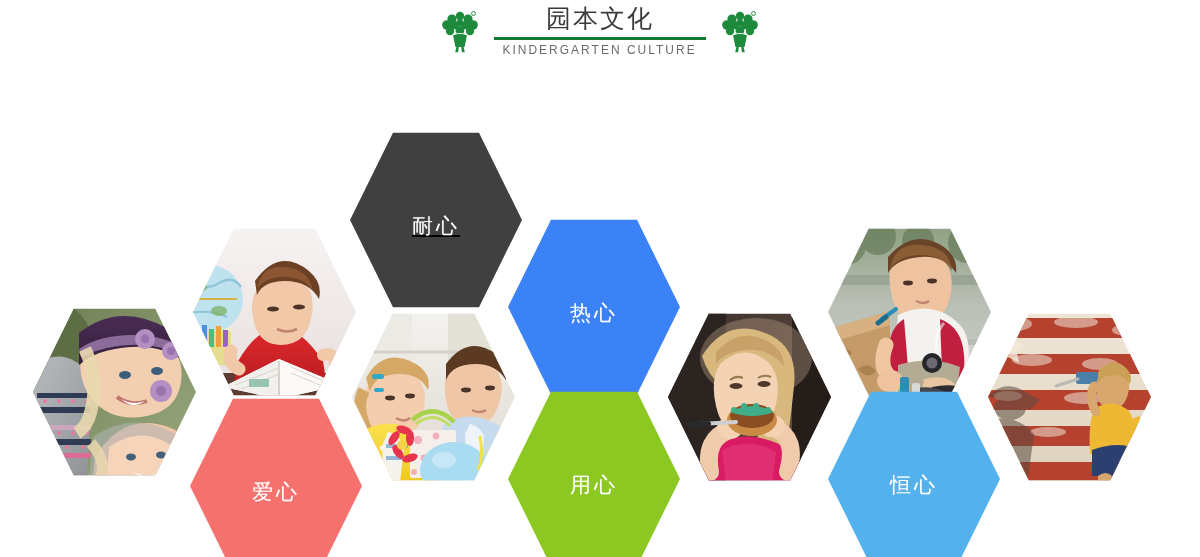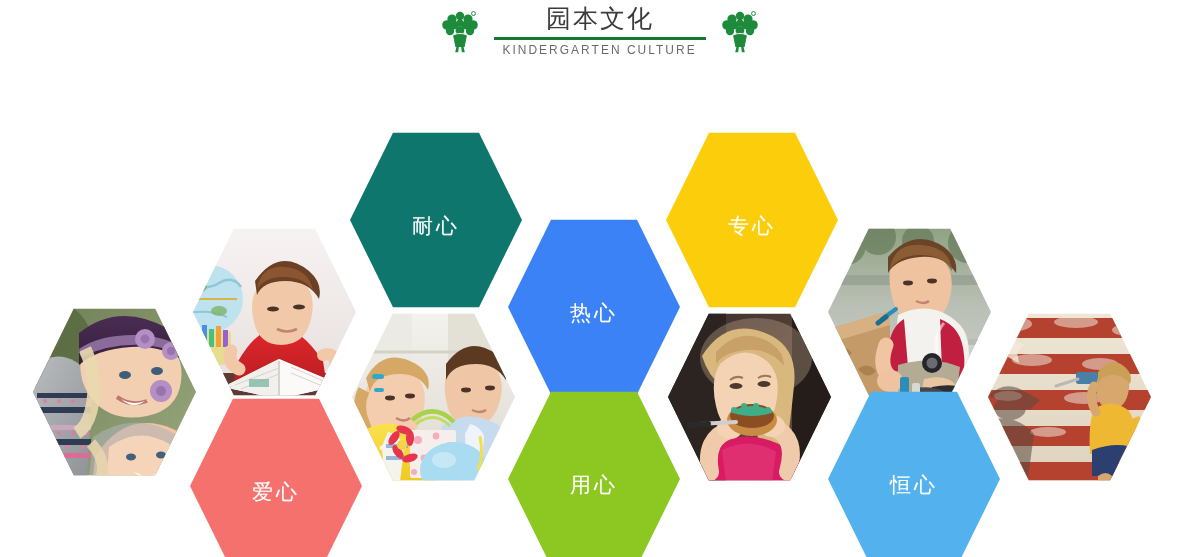--- a/index.html
+++ b/index.html
@@ -160,21 +160,21 @@
     <path d="M76 140 q30 -22 62 -2 q16 10 14 32 H74 Z" fill="#f6d4ba"></path>
     <g fill="#42607a">
             <ellipse cx="98" cy="150" rx="5" ry="3.4"></ellipse>
             <ellipse cx="128" cy="148" rx="5" ry="3.4"></ellipse>
           </g>
     <path d="M100 164 q14 9 26 1 q-12 12 -26 -1 Z" fill="#ffffff"></path>
     <path d="M58 136 q16 18 10 34" stroke="#ead6ab" stroke-width="11" fill="none" opacity=".85"></path>
   </svg>
 </div>
     </div>
-    <div class="hex color" style="left: 350px; top: 131px; width: 172px; height: 178px; background: #0f766e;">
+    <div class="hex color" style="left: 350px; top: 131px; width: 172px; height: 178px; background: #404040; text-decoration: underline;">
       <span class="hex-label">耐心</span>
     </div>
     <div class="hex photo-cell" style="left: 193px; top: 227px; width: 163px; height: 170px;">
       <div class="photo" aria-label="Boy in a red polo shirt reading an open book beside a globe" title="Boy in a red polo shirt reading an open book beside a globe">
   <svg viewBox="0 0 163 170" preserveAspectRatio="xMidYMid slice">
     <rect width="163" height="170" fill="url(#g-read-bg)"></rect>
     <circle cx="16" cy="72" r="34" fill="#bfe2ef"></circle>
     <path d="M-8 58 q22 6 34 -2 q14 -8 22 4" stroke="#8fc6d8" stroke-width="2.5" fill="none"></path>
     <path d="M-6 86 q24 -4 40 4" stroke="#8fc6d8" stroke-width="2" fill="none"></path>
     <path d="M-4 72 h48" stroke="#d9b24a" stroke-width="2.2" fill="none"></path>
@@ -284,23 +284,20 @@
     <rect x="136" y="148" width="22" height="22" fill="#e9e5dc"></rect>
   </svg>
 </div>
     </div>
     <div class="hex color" style="left: 508px; top: 218px; width: 172px; height: 178px; background: #3b82f6;">
       <span class="hex-label">热心</span>
     </div>
     <div class="hex color" style="left: 508px; top: 390px; width: 172px; height: 178px; background: rgb(140, 200, 33);">
       <span class="hex-label">用心</span>
     </div>
-    <div class="hex color" style="left: 666px; top: 131px; width: 172px; height: 178px; background: rgb(252, 205, 11);">
-      <span class="hex-label">专心</span>
-    </div>
     <div class="hex photo-cell" style="left: 668px; top: 312px; width: 163px; height: 170px;">
       <div class="photo" aria-label="Girl in a pink top decorating a cupcake" title="Girl in a pink top decorating a cupcake">
   <svg viewBox="0 0 163 170" preserveAspectRatio="xMidYMid slice">
     <rect width="163" height="170" fill="url(#g-cup-bg)"></rect>
     <rect x="0" y="0" width="58" height="170" fill="#2b2420"></rect>
     <rect x="124" y="0" width="39" height="170" fill="#241d1a"></rect>
     <ellipse cx="88" cy="46" rx="56" ry="40" fill="#c8ab92" opacity=".35"></ellipse>
 
     <path d="M34 44 q26 -42 70 -20 q26 14 22 50 q-4 40 -12 96 h-22 l-4 -76 q-26 -6 -34 -20 q-14 -10 -20 -30 Z" fill="#d9b87e"></path>
 

